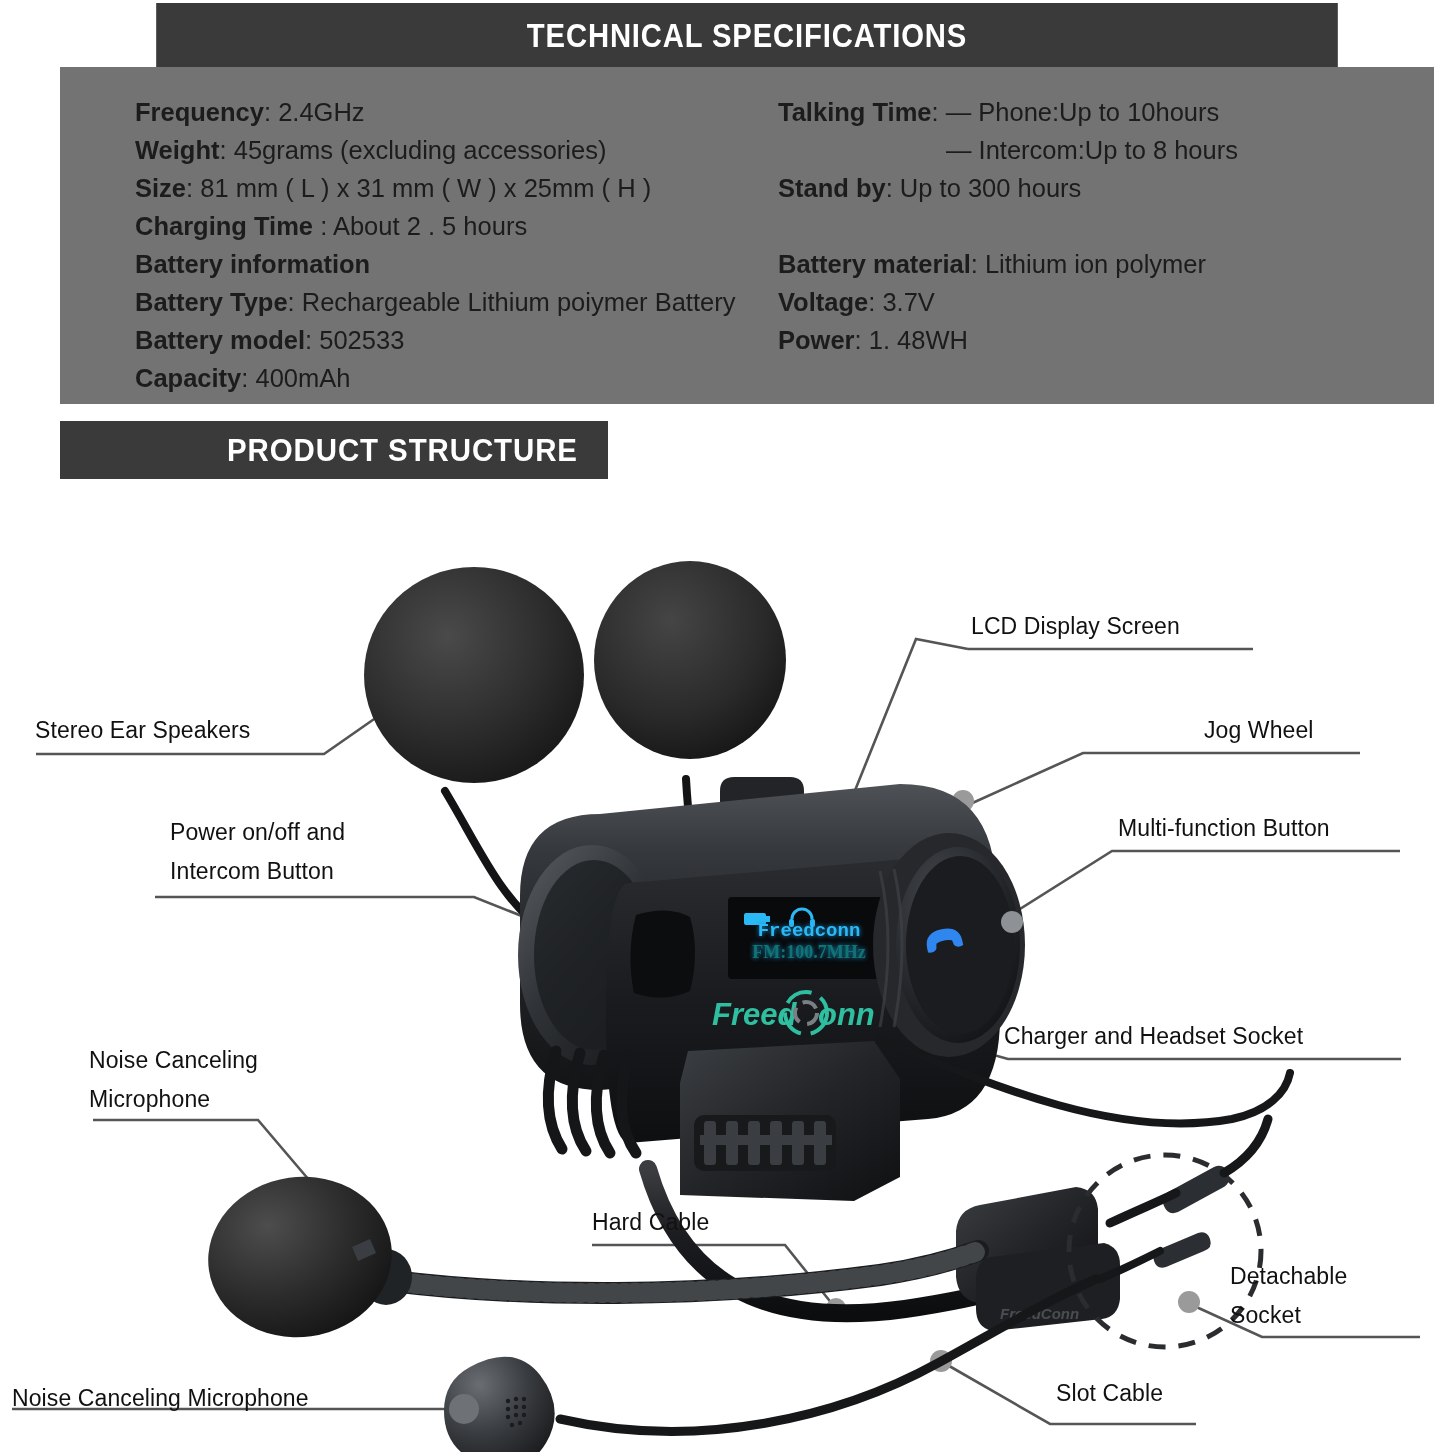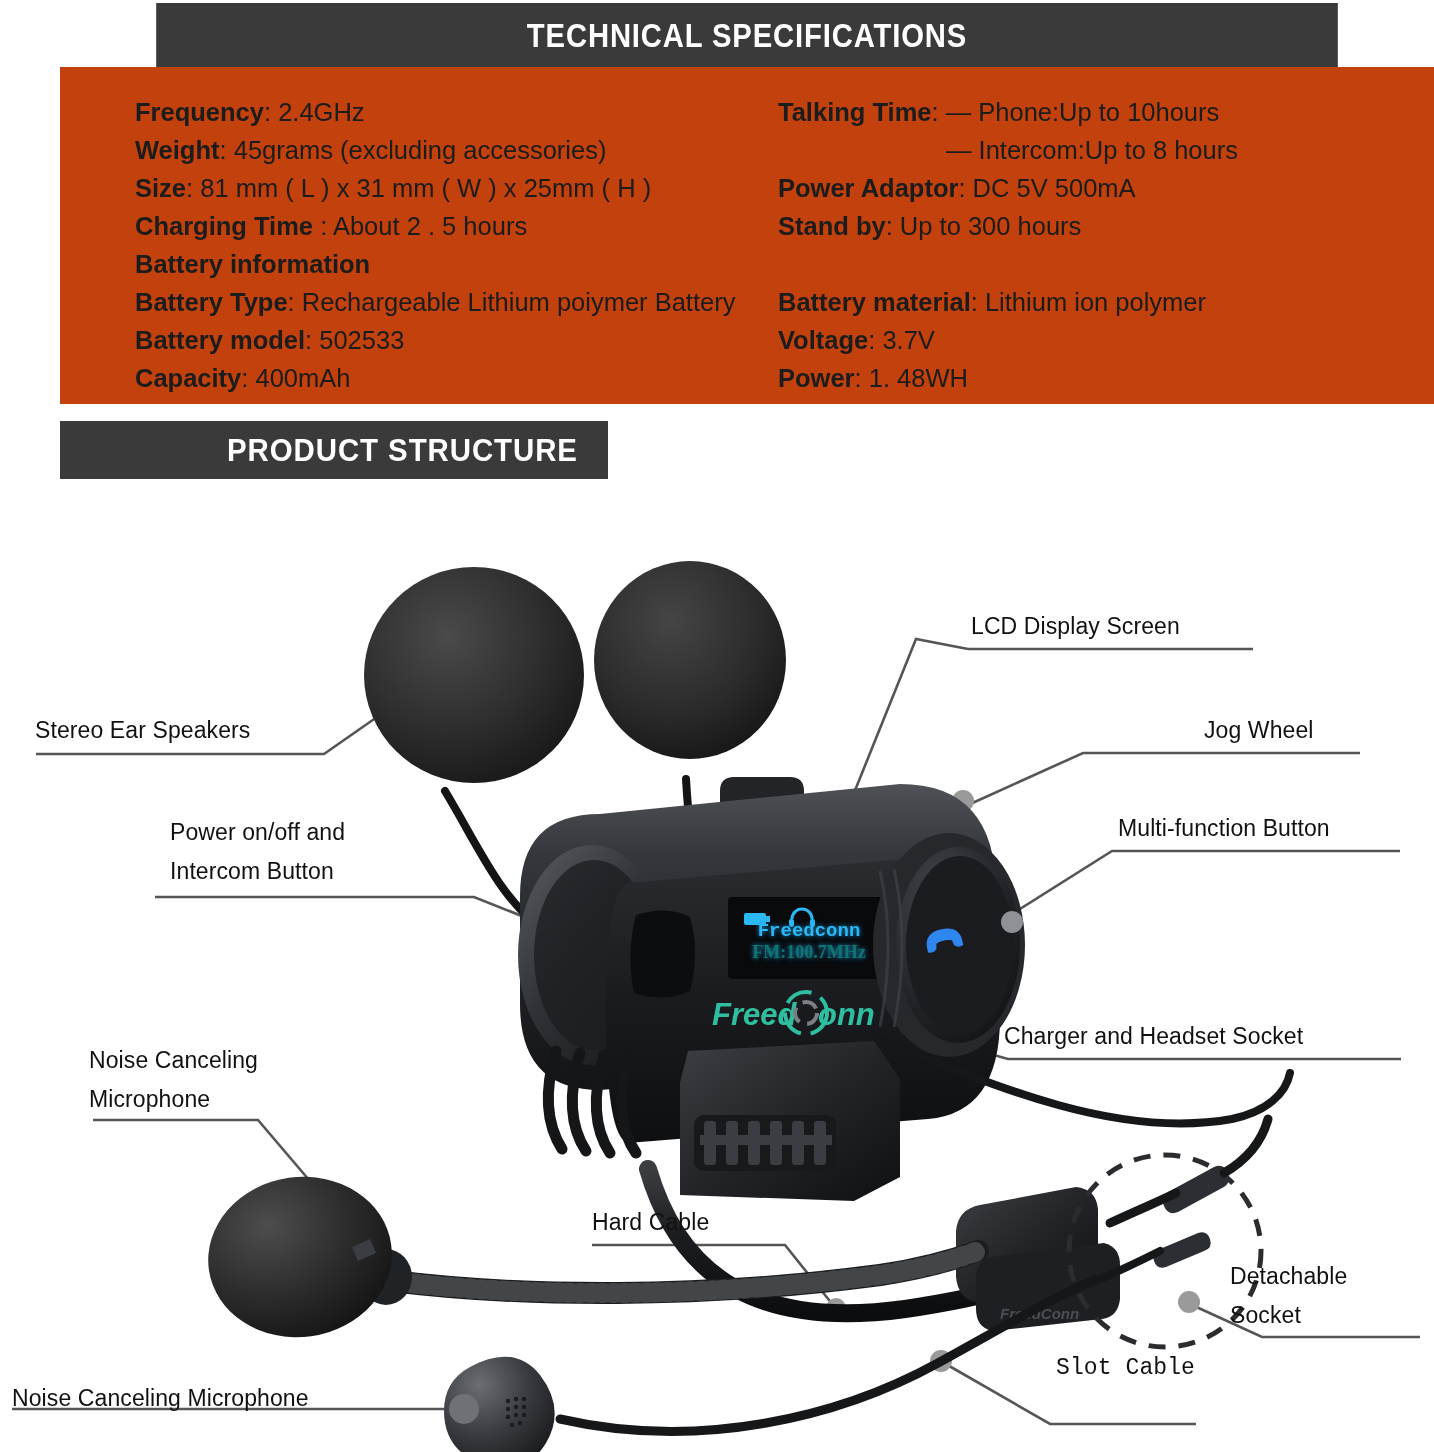--- a/index.html
+++ b/index.html
@@ -50,21 +50,21 @@
   }
   #struct-banner .banner-text { display: inline-block; transform: scaleX(0.92); transform-origin: left center; }
 
   
   #spec-panel {
     position: absolute;
     left: 60px;
     top: 67px;
     width: 1374px;
     height: 337px;
-    background: #c2410c;
+    background: #737373;
   }
   .spec-col {
     position: absolute;
     top: 26px;
   }
   #spec-col-left { left: 75px; width: 660px; }
   #spec-col-right { left: 718px; width: 620px; }
 
   .spec-line {
     font-size: 25.5px;
@@ -133,23 +133,20 @@
       <span class="k">Capacity</span><span class="v">: </span><span class="v">400mAh</span>
     </div>
   </div>
 
   <div class="spec-col" id="spec-col-right">
     <div class="spec-line">
       <span class="k">Talking Time</span><span class="v">: </span><span class="v">— Phone:Up to 10hours</span>
     </div>
     <div class="spec-line spec-indent">
       <span class="v">— Intercom:Up to 8 hours</span>
-    </div>
-    <div class="spec-line">
-      <span class="k">Power Adaptor</span><span class="v">: </span><span class="v">DC 5V 500mA</span>
     </div>
     <div class="spec-line">
       <span class="k">Stand by</span><span class="v">: </span><span class="v">Up to 300 hours</span>
     </div>
     <div class="spec-gap"></div>
     <div class="spec-line">
       <span class="k">Battery material</span><span class="v">: </span><span class="v">Lithium ion polymer</span>
     </div>
     <div class="spec-line">
       <span class="k">Voltage</span><span class="v">: </span><span class="v">3.7V</span>
@@ -430,17 +427,17 @@
     <div>Microphone</div>
   </div>
 
   <div class="callout" style="left:592px; top:724px;">Hard Cable</div>
 
   <div class="callout two-line" style="left:1230px; top:778px;">
     <div>Detachable</div>
     <div>Socket</div>
   </div>
 
-  <div class="callout" style="left:1056px; top:870px;font-family:Liberation Mono, monospace;">Slot Cable</div>
+  <div class="callout" style="left:1056px; top:895px;">Slot Cable</div>
 
   <div class="callout" style="left:12px; top:900px;">Noise Canceling Microphone</div>
 
 </div>
 
 </body></html>

